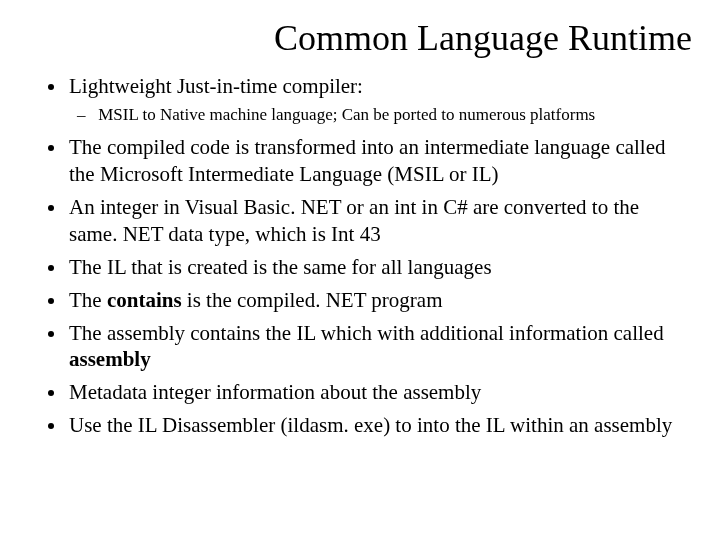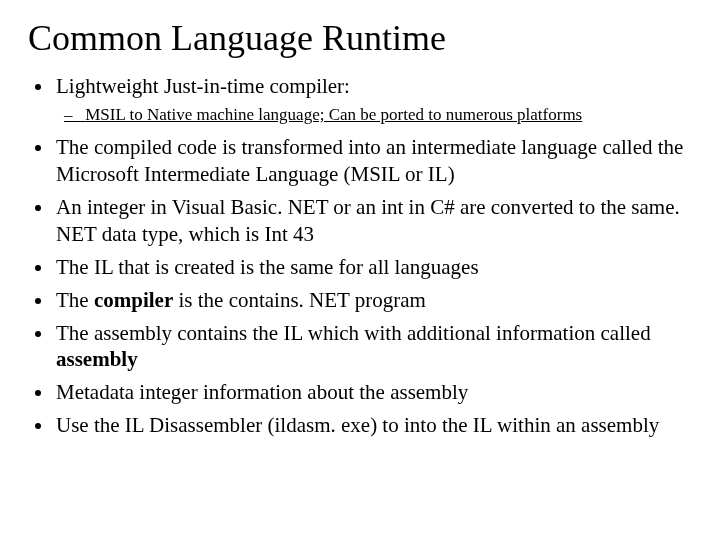--- a/index.html
+++ b/index.html
@@ -12,43 +12,42 @@
     color: #000;
   }
   .slide {
     box-sizing: border-box;
     width: 720px;
     height: 540px;
     padding: 18px 28px 24px 28px;
   }
   h1.title {
     margin: 0 0 14px 0;
-    text-align: left;
+    text-align: right;
     font-weight: 400;
     font-size: 36px;
     line-height: 1.15;
   }
   ul.lvl1 {
-    margin: 0;
+    margin: 13px;
     padding: 0 0 0 26px;
     list-style-type: disc;
     font-size: 21px;
     line-height: 1.28;
   }
   ul.lvl1 > li {
     margin: 0 0 6px 0;
     padding-left: 2px;
   }
   ul.lvl2 {
     margin: 4px 0 8px 0;
     padding: 0 0 0 30px;
     list-style: none;
     font-size: 17px;
     line-height: 1.3;
-    text-decoration: underline;
   }
   ul.lvl2 > li::before {
     content: "\2013\00a0\00a0"; 
     margin-left: -22px;
   }
   .b { font-weight: 700; }
 </style>
 </head>
 <body>
 
@@ -67,21 +66,21 @@
     <li>
       <span>The compiled code is transformed into an intermediate language called the Microsoft Intermediate Language (MSIL or IL)</span>
     </li>
     <li>
       <span>An integer in Visual Basic. NET or an int in C# are converted to the same. NET data type, which is Int 43</span>
     </li>
     <li>
       <span>The IL that is created is the same for all languages</span>
     </li>
     <li>
-      <span>The </span><span class="b">compiler</span><span> is the contains. NET program</span>
+      <span>The </span><span class="b">contains</span><span> is the compiled. NET program</span>
     </li>
     <li>
       <span>The assembly contains the IL which with additional information called </span><span class="b">assembly</span>
     </li>
     <li>
       <span>Metadata integer information about the assembly</span>
     </li>
     <li>
       <span>Use the IL Disassembler (ildasm. exe) to into the IL within an assembly</span>
     </li>

